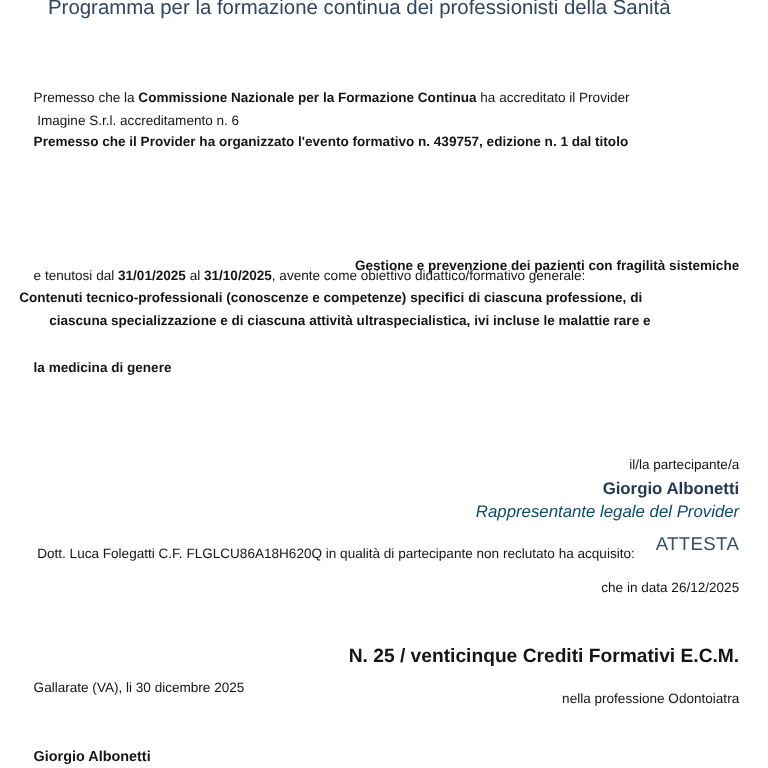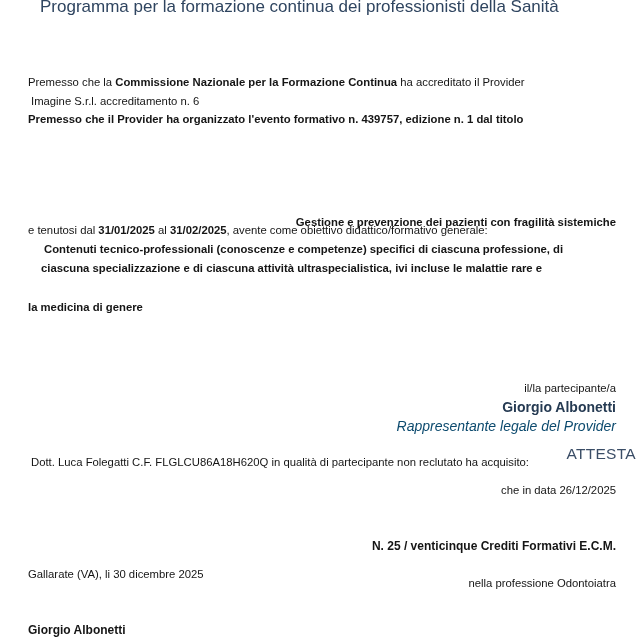--- a/index.html
+++ b/index.html
@@ -4,38 +4,38 @@
   <style>
     html, body { margin: 0; padding: 0; background: #ffffff; }
     body { width: 640px; height: 640px; position: relative; overflow: hidden; font-family: "Liberation Sans", sans-serif; color: #111; }
     .abs { position: absolute; white-space: nowrap; }
     .title { left: 40px; top: -3px; font-size: 17px; color: #2f4560; }
     .p { font-size: 11.3px; color: #151515; }
     .b { font-weight: bold; }
     .center { left: 0; width: 616px; text-align: right; margin-top: 47px; }
     .name { font-size: 14px; font-weight: bold; color: #253a52; }
     .role { font-size: 14px; font-style: italic; color: #0c4a6e; }
-    .attesta { font-size: 15.5px; color: #3a4d66; letter-spacing: 0.3px; padding-left: 20px; }
-    .credits { font-size: 12px; font-weight: bold; color: #151515; }
+    .attesta { font-size: 15.5px; color: #3a4d66; letter-spacing: 0.3px; }
+    .credits { font-size: 16px; font-weight: bold; color: #151515; }
     .legal { font-size: 12.5px; font-weight: normal; color: #c2410c; }
     .sig { font-size: 12px; font-weight: bold; color: #151515; }
   </style>
 </head>
 <body>
 
 <div class="abs title">Programma per la formazione continua dei professionisti della Sanità</div>
 
 <div class="abs p" style="left:28px; top:76px;"><span>Premesso che la </span><span class="b">Commissione Nazionale per la Formazione Continua</span><span> ha accreditato il Provider</span></div>
 <div class="abs p" style="left:31px; top:95px;">Imagine S.r.l. accreditamento n. 6</div>
 <div class="abs p" style="left:28px; top:113px;font-weight:bold;">Premesso che il Provider ha organizzato l'evento formativo n. 439757, edizione n. 1 dal titolo</div>
 
 <div class="abs p b center" style="top:169px;">Gestione e prevenzione dei pazienti con fragilità sistemiche</div>
 
-<div class="abs p" style="left:28px; top:224px;"><span>e tenutosi dal </span><span class="b">31/01/2025</span><span> al </span><span class="b">31/02/2025</span><span>, avente come obiettivo didattico/formativo generale:</span></div>
-<div class="abs p b" style="left:44px; top:243px;text-align:center;">Contenuti tecnico-professionali (conoscenze e competenze) specifici di ciascuna professione, di</div>
+<div class="abs p" style="left:28px; top:224px;"><span>e tenutosi dal </span><span class="b">31/01/2025</span><span> al </span><span class="b">31/10/2025</span><span>, avente come obiettivo didattico/formativo generale:</span></div>
+<div class="abs p b" style="left:16px; top:243px;text-align:center;">Contenuti tecnico-professionali (conoscenze e competenze) specifici di ciascuna professione, di</div>
 <div class="abs p b" style="left:41px; top:262px;">ciascuna specializzazione e di ciascuna attività ultraspecialistica, ivi incluse le malattie rare e</div>
 <div class="abs p b" style="left:28px; top:281px;margin-top:20px;">la medicina di genere</div>
 
 <div class="abs p center" style="top:335px;">il/la partecipante/a</div>
 <div class="abs name center" style="top:352px;">Giorgio Albonetti</div>
 <div class="abs role center" style="top:371px;">Rappresentante legale del Provider</div>
 <div class="abs attesta center" style="top:398px;">ATTESTA</div>
 
 <div class="abs p center" style="top:437px;">che in data 26/12/2025</div>
 <div class="abs p" style="left:31px; top:456px;">Dott. Luca  Folegatti C.F. FLGLCU86A18H620Q in qualità di partecipante non reclutato ha acquisito:</div>

